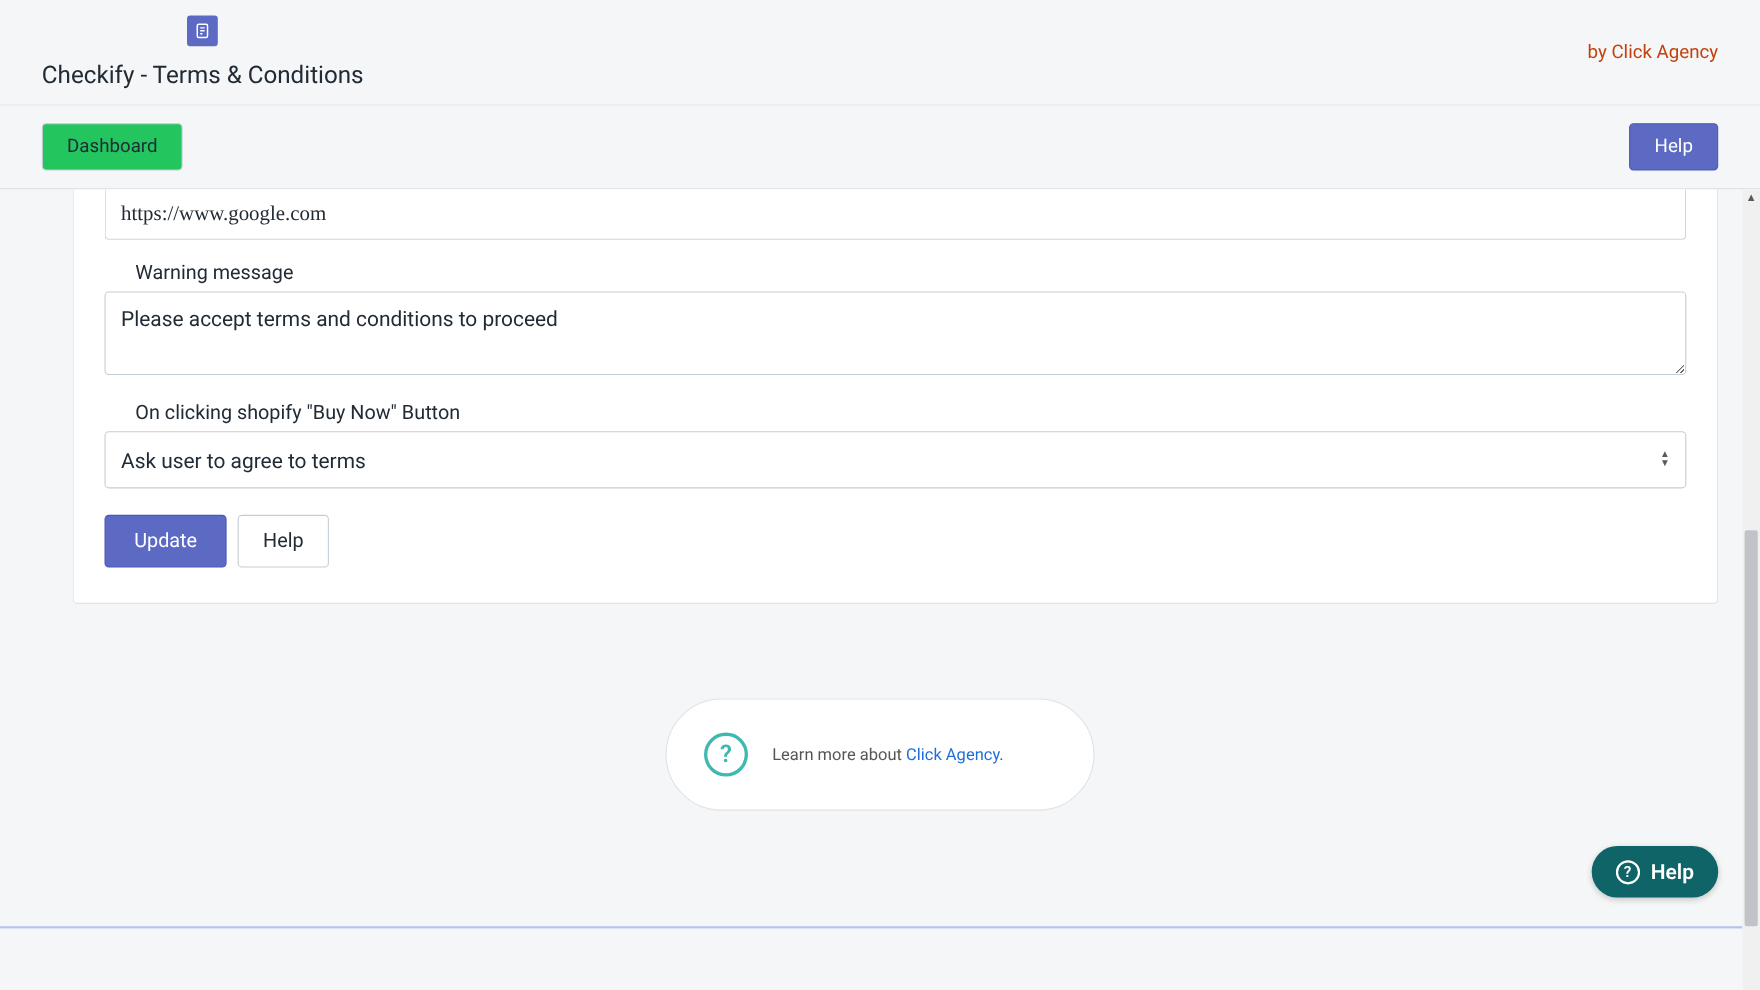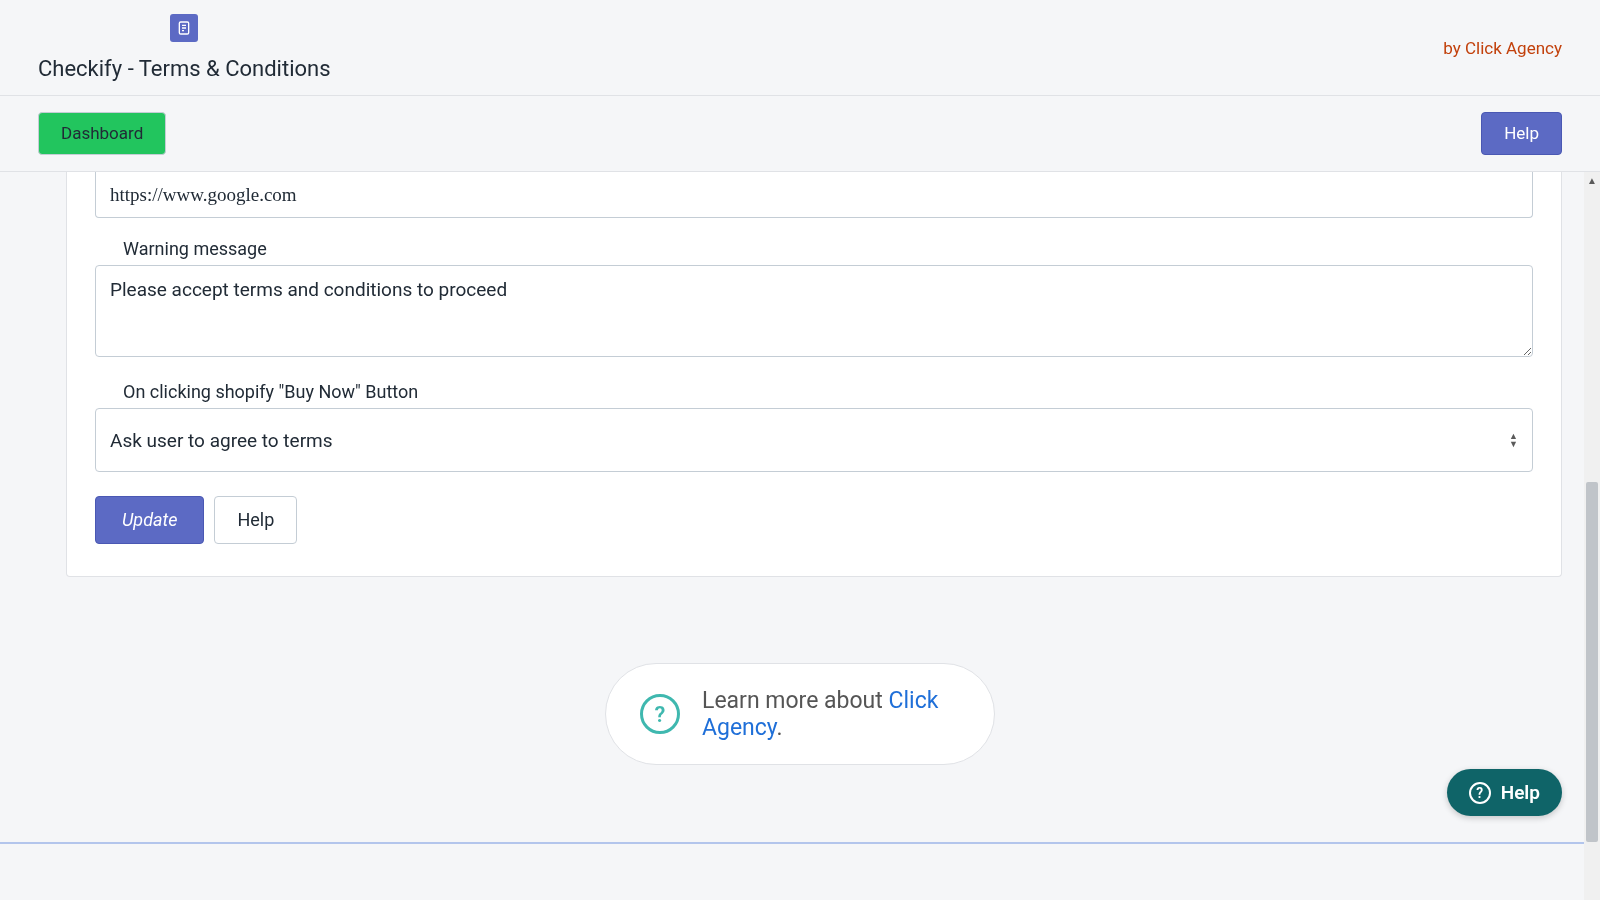--- a/index.html
+++ b/index.html
@@ -138,29 +138,29 @@
   }
   .card .text-input.first {
     border-top-left-radius: 0;
     border-top-right-radius: 0;
     border-top: none;
     margin-top: 0;
     font-family: Liberation Serif, serif;
   }
   .textarea-input {
     padding: 12px 14px;
-    height: 92px;
+    height: 76px;
     resize: both;
   }
   .select-wrap {
     position: relative;
     display: flex;
     align-items: center;
     padding: 10px 40px 10px 14px;
-    height: 64px;
+    height: 52px;
     cursor: pointer;
   }
   .select-caret {
     position: absolute;
     right: 14px;
     top: 50%;
     transform: translateY(-50%);
     display: flex;
     flex-direction: column;
     gap: 1px;
@@ -173,21 +173,20 @@
     display: flex;
     gap: 10px;
     margin-top: 24px;
   }
   .btn-update {
     background: #5c6ac4;
     border: 1px solid #4a58b3;
     color: #fff;
     padding: 14px 26px;
     font-size: 18px;
-    font-style: italic;
   }
   .btn-help-inline {
     background: #fff;
     border: 1px solid #c4cdd5;
     color: #212b36;
     padding: 14px 22px;
     font-size: 18px;
   }
 
   
@@ -206,21 +205,21 @@
   .pill-icon {
     width: 40px; height: 40px;
     border: 3px solid #3fb8af;
     border-radius: 50%;
     display: flex; align-items: center; justify-content: center;
     color: #3fb8af;
     font-size: 22px;
     font-weight: 600;
     flex-shrink: 0;
   }
-  .pill-text { font-size: 23px; color: #555; }
+  .pill-text { font-size: 15px; color: #555; }
   .pill-link { color: #1f6fd8; cursor: pointer; }
 
   
   .float-help {
     position: absolute;
     right: 38px;
     bottom: 100px;
     background: #0f6468;
     color: #fff;
     border-radius: 30px;

